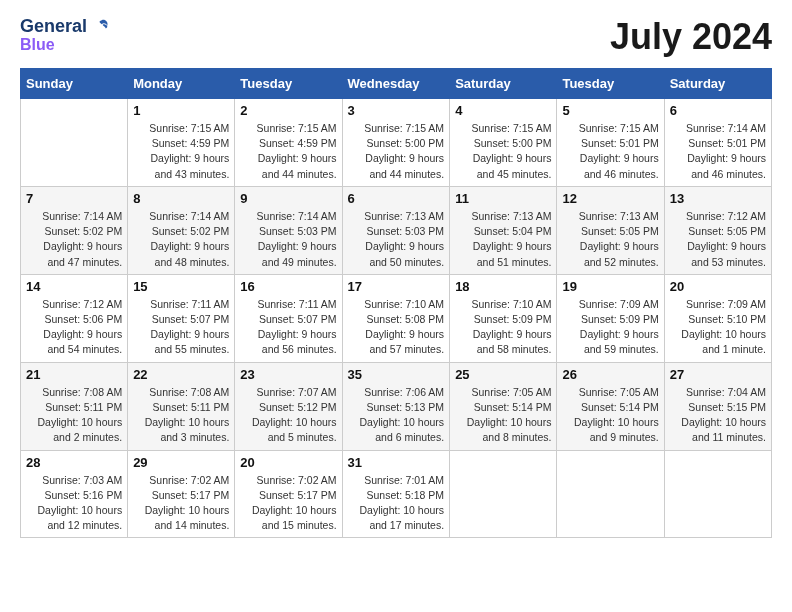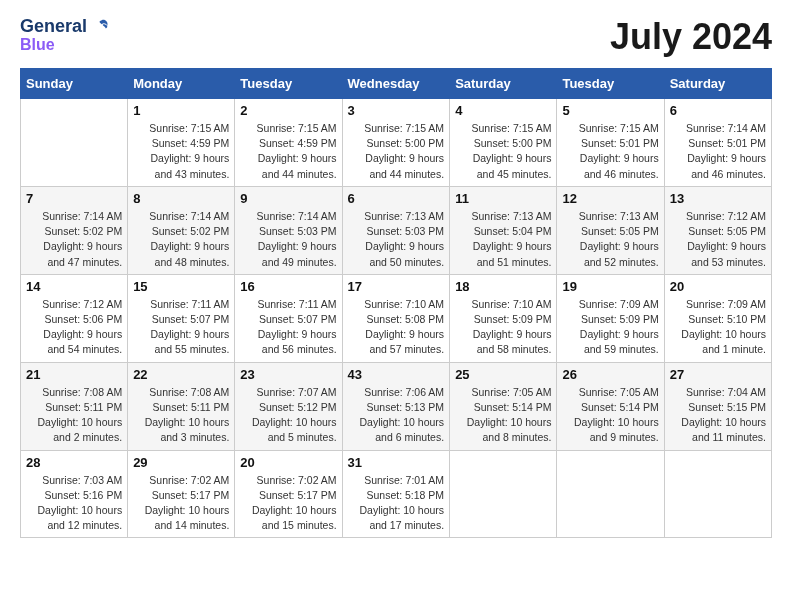--- a/index.html
+++ b/index.html
@@ -216,21 +216,21 @@
         </td>
         <td>
           <div class="day-number">22</div>
           <div class="day-info">Sunrise: 7:08 AM<br>Sunset: 5:11 PM<br>Daylight: 10 hours<br>and 3 minutes.</div>
         </td>
         <td>
           <div class="day-number">23</div>
           <div class="day-info">Sunrise: 7:07 AM<br>Sunset: 5:12 PM<br>Daylight: 10 hours<br>and 5 minutes.</div>
         </td>
         <td>
-          <div class="day-number">43</div>
+          <div class="day-number">35</div>
           <div class="day-info">Sunrise: 7:06 AM<br>Sunset: 5:13 PM<br>Daylight: 10 hours<br>and 6 minutes.</div>
         </td>
         <td>
           <div class="day-number">25</div>
           <div class="day-info">Sunrise: 7:05 AM<br>Sunset: 5:14 PM<br>Daylight: 10 hours<br>and 8 minutes.</div>
         </td>
         <td>
           <div class="day-number">26</div>
           <div class="day-info">Sunrise: 7:05 AM<br>Sunset: 5:14 PM<br>Daylight: 10 hours<br>and 9 minutes.</div>
         </td>

